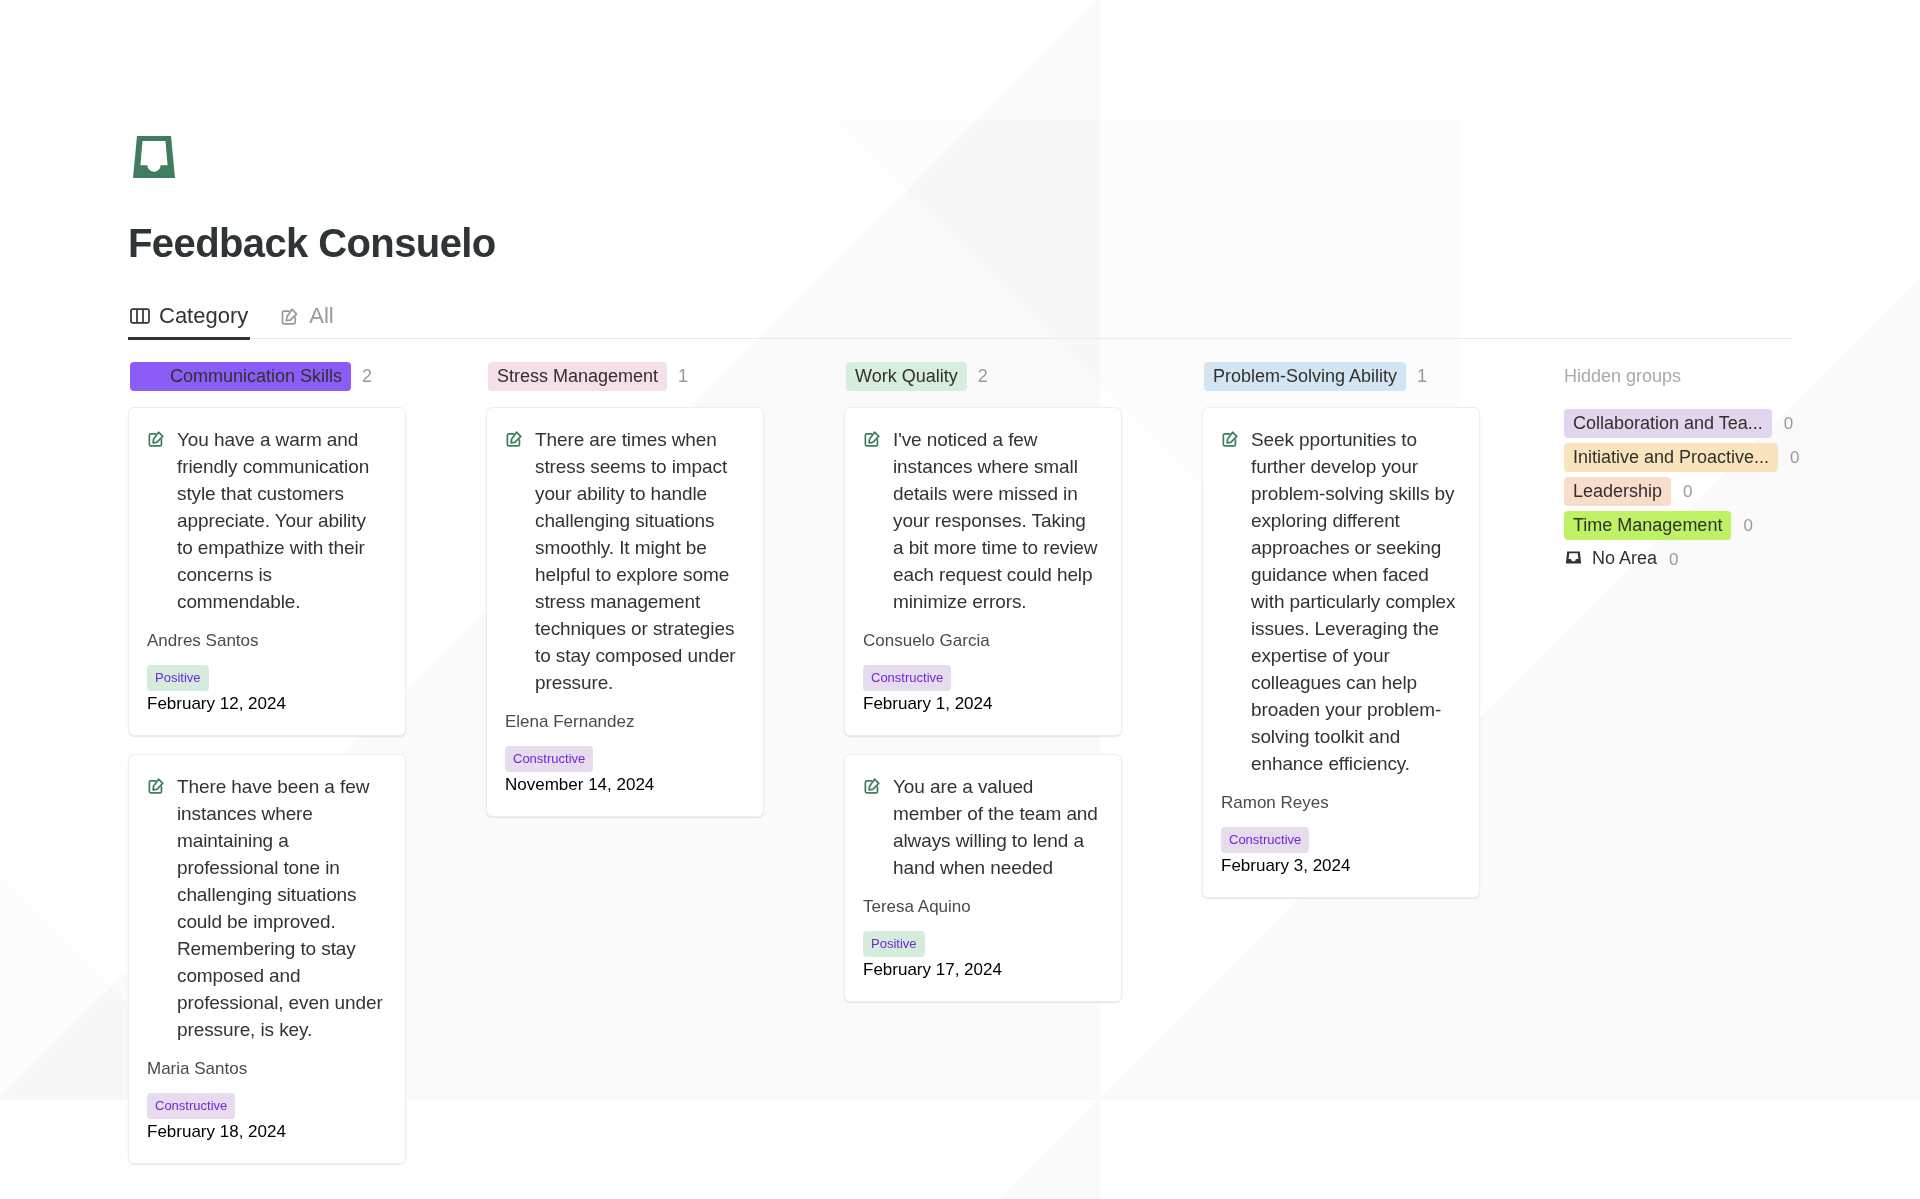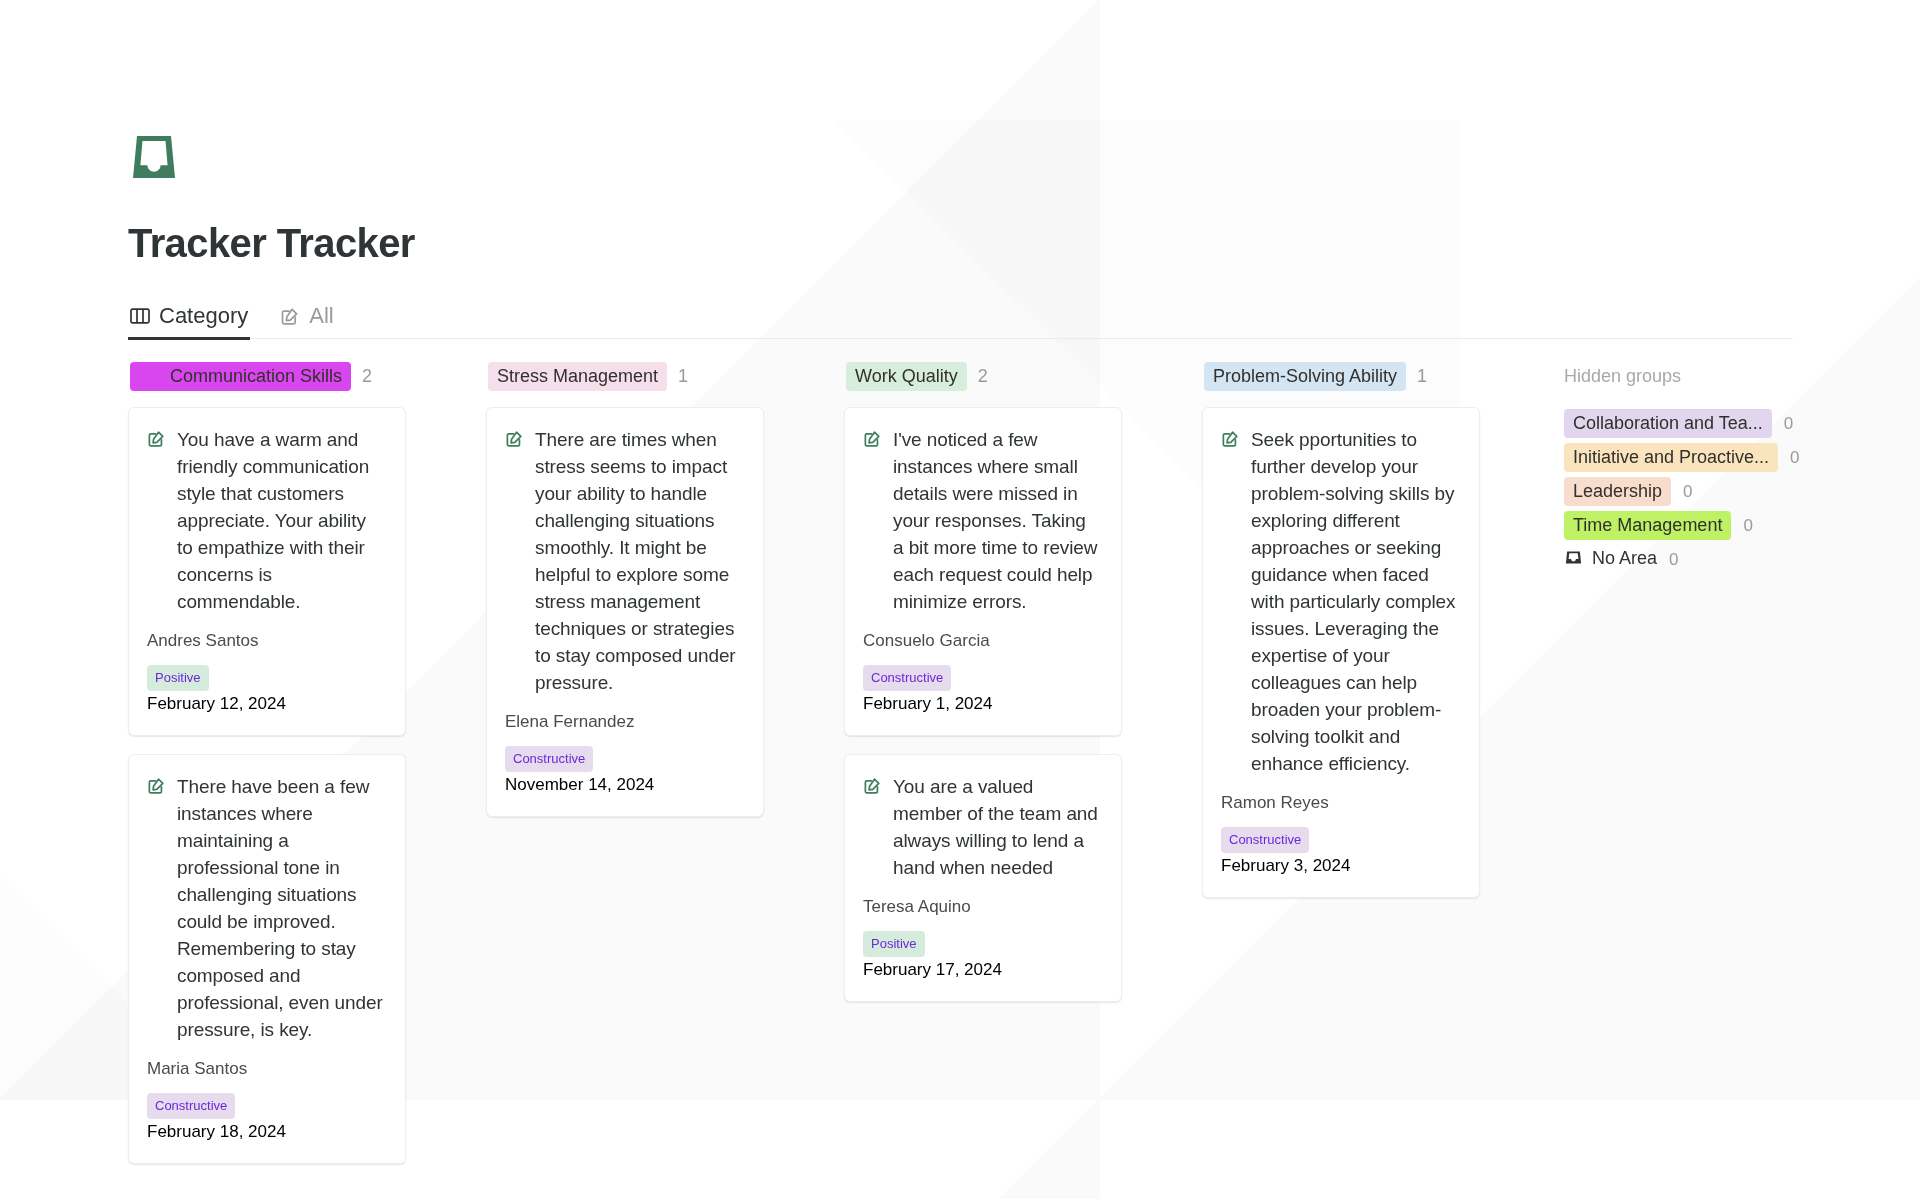--- a/index.html
+++ b/index.html
@@ -185,21 +185,21 @@
 
 <div class="bg-wash"></div>
 
 <div class="page">
 
   <svg class="app-logo" viewBox="0 0 52 52" xmlns="http://www.w3.org/2000/svg">
     <path d="M9 5 H43 L47 47 H5 Z" fill="#3f7d5e"></path>
     <path d="M14.5 10 H37.5 L39.6 34.2 H32.6 a6.6 6.6 0 0 1 -13.2 0 H12.4 Z" fill="#ffffff"></path>
   </svg>
 
-  <h1 class="page-title">Tracker Tracker</h1>
+  <h1 class="page-title">Feedback Consuelo</h1>
 
   <div class="tabbar">
     <div class="tab active">
       <span class="tab-ico">
         <svg width="20" height="18" viewBox="0 0 20 18" xmlns="http://www.w3.org/2000/svg">
           <rect x="1" y="2.2" width="18" height="13.6" rx="1.6" fill="none" stroke="#2f3437" stroke-width="1.7"></rect>
           <line x1="7" y1="2.2" x2="7" y2="15.8" stroke="#2f3437" stroke-width="1.7"></line>
           <line x1="13" y1="2.2" x2="13" y2="15.8" stroke="#2f3437" stroke-width="1.7"></line>
         </svg>
       </span>
@@ -213,21 +213,21 @@
         </svg>
       </span>
       <span>All</span>
     </div>
   </div>
 
   <div class="board">
 
     <div class="column">
       <div class="col-head">
-        <span class="pill" style="background: #d946ef; padding-left: 40px;">Communication Skills</span>
+        <span class="pill" style="background: #8b5cf6; padding-left: 40px;">Communication Skills</span>
         <span class="count">2</span>
       </div>
 
       <div class="card">
         <div class="card-top">
           <span class="card-ico">
             <svg width="19" height="19" viewBox="0 0 20 20" xmlns="http://www.w3.org/2000/svg">
               <path d="M15.2 11.4 V16.3 a1.5 1.5 0 0 1 -1.5 1.5 H4 a1.5 1.5 0 0 1 -1.5 -1.5 V6.6 A1.5 1.5 0 0 1 4 5.1 H9" fill="none" stroke="#3f7d5e" stroke-width="1.8" stroke-linecap="round"></path>
               <path d="M12.1 3.3 L16.6 7.8 L10.3 14.1 L6.4 14.6 L6.9 10.7 Z" fill="none" stroke="#3f7d5e" stroke-width="1.8" stroke-linejoin="round"></path>
             </svg>

